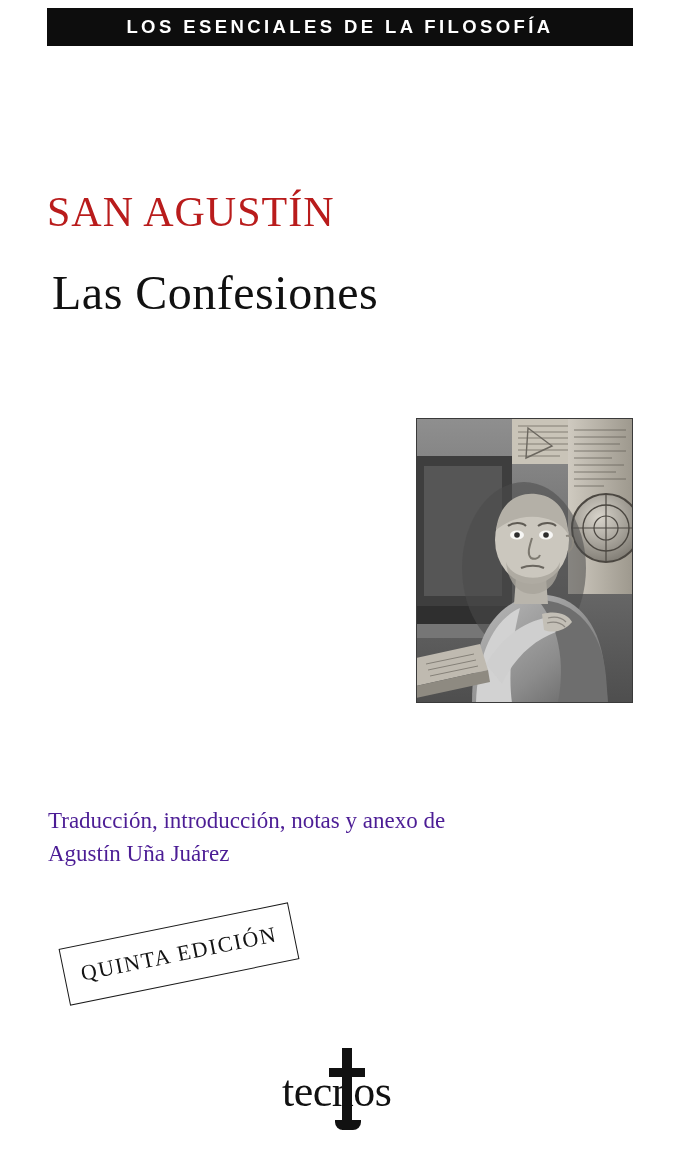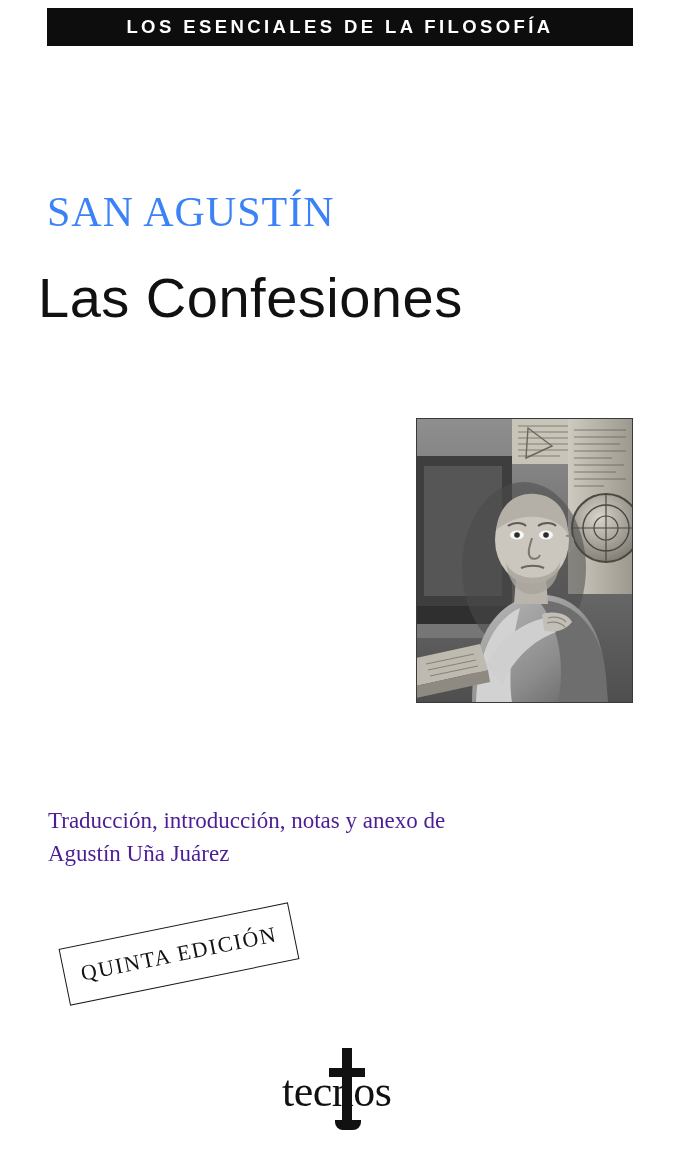--- a/index.html
+++ b/index.html
@@ -38,29 +38,29 @@
   }
 
   
   .author {
     position: absolute;
     left: 47px;
     top: 188px;
     font-family: "Liberation Serif", serif;
     font-size: 42px;
     letter-spacing: 1px;
-    color: #3b82f6;
+    color: #b91c1c;
     white-space: nowrap;
   }
   .title {
     position: absolute;
-    left: 38px;
+    left: 52px;
     top: 265px;
-    font-family: Liberation Sans, sans-serif;
-    font-size: 56px;
+    font-family: Liberation Serif, serif;
+    font-size: 48px;
     letter-spacing: 0.5px;
     color: #111111;
     white-space: nowrap;
   }
 
   
   .illustration {
     position: absolute;
     left: 416px;
     top: 418px;

